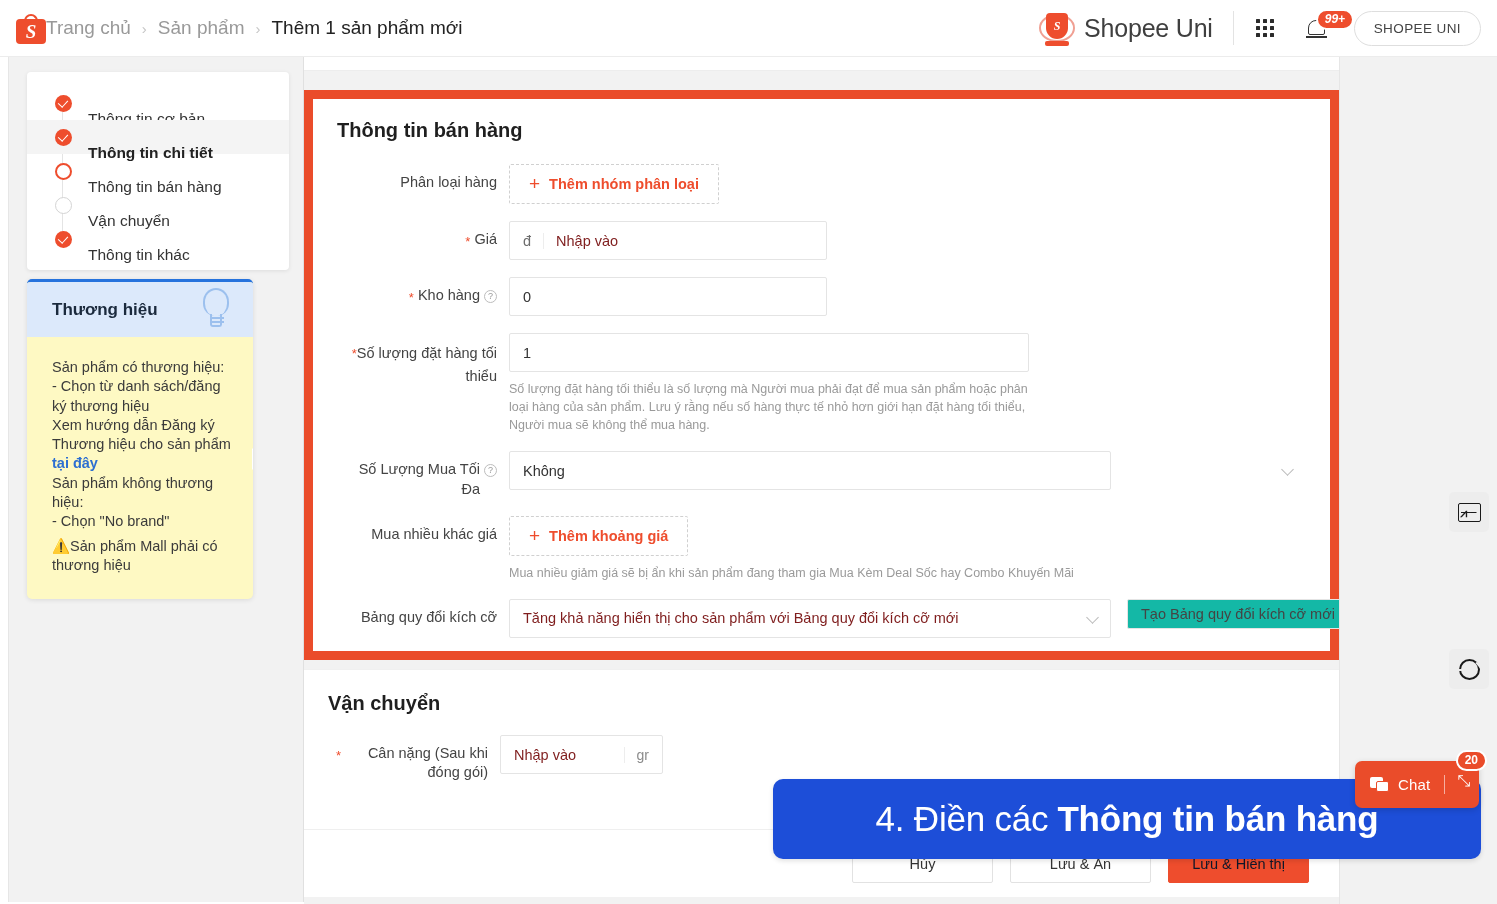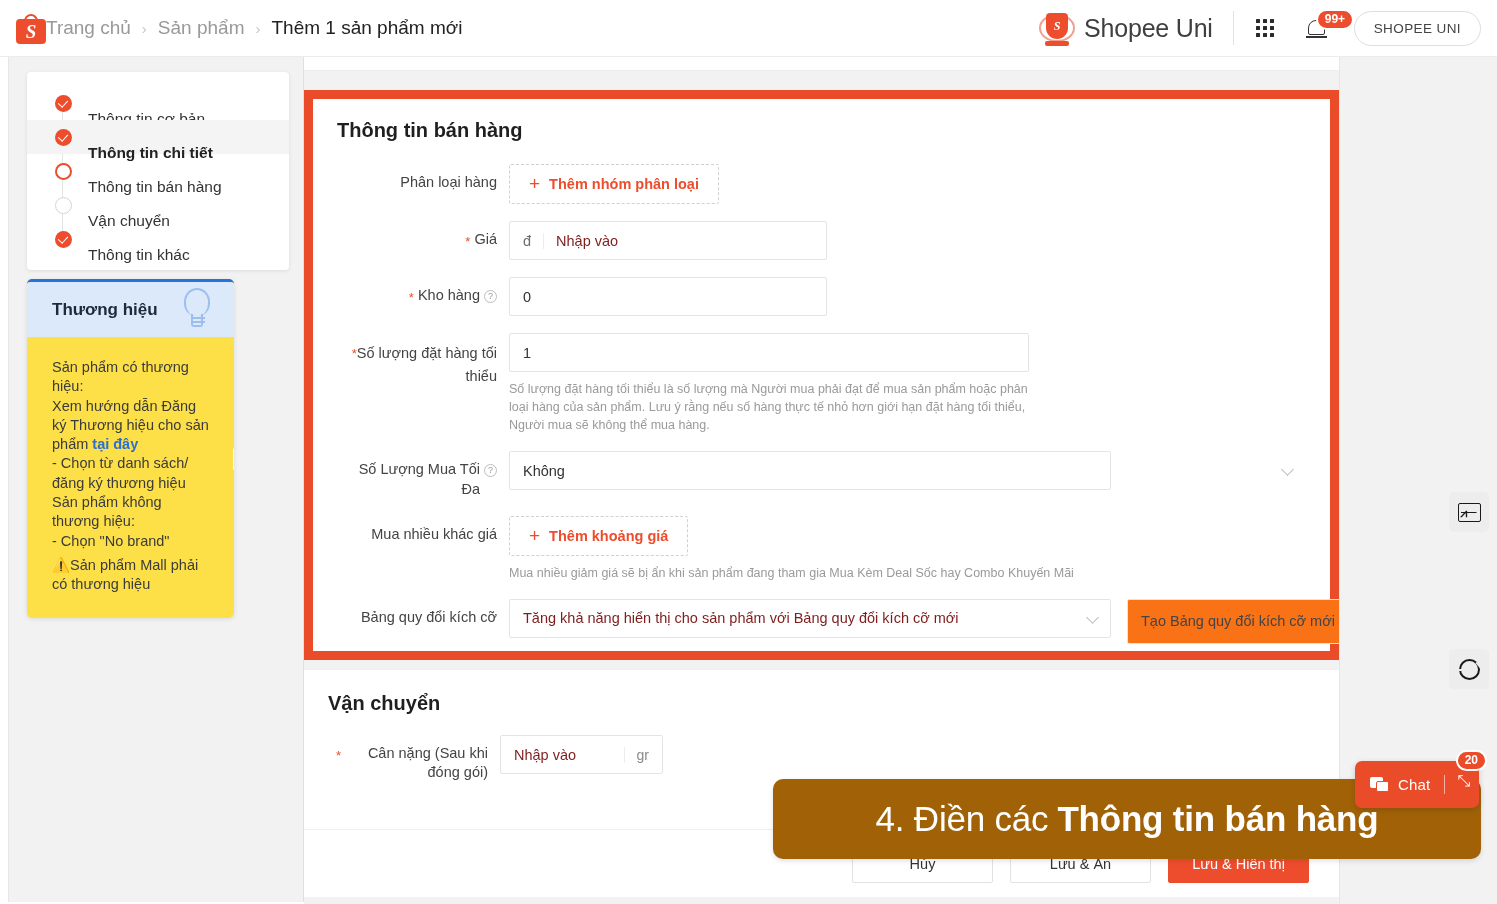--- a/index.html
+++ b/index.html
@@ -140,21 +140,21 @@
   }
   .grid-icon i {
     background: #2b2b2b;
     width: 4px; height: 4px;
     border-radius: .5px;
     display: block;
   }
   .bell-wrap {
     position: relative;
     margin-right: 22px;
-    width: 26px; height: 30px;
+    width: 26px; height: 30px; font-style: italic;
   }
   .bell {
     position: absolute;
     left: 2px; top: 7px;
     width: 17px; height: 15px;
     border: 1.6px solid #333;
     border-radius: 8px 8px 2px 2px;
     border-bottom-width: 1.6px;
   }
   .bell:after {
@@ -256,22 +256,22 @@
     position: absolute;
     left: 35px;
     width: 1px;
     background: #e4e4e4;
   }
 
   
   .tip-card {
     position: absolute;
     left: 18px; top: 222px;
-    width: 207px;
-    background: #fde047;
+    width: 226px;
+    background: #fef9c3;
     border-radius: 5px;
     box-shadow: 0 1px 5px rgba(0,0,0,.1);
     overflow: hidden;
     border-top: 3px solid #2673dd;
   }
   .tip-head {
     background: #dce9fb;
     height: 55px;
     position: relative;
     display: flex;
@@ -469,22 +469,22 @@
   .chev {
     position: absolute;
     right: 14px; top: 14px;
     width: 9px; height: 9px;
     border: solid #b9b9b9;
     border-width: 0 1.5px 1.5px 0;
     transform: rotate(45deg);
   }
   .ghost-btn {
     border: 1px solid #e4e4e4;
-    background: #f97316;
-    height: 45px;
+    background: #14b8a6;
+    height: 30px;
     border-radius: 2px;
     display: inline-flex;
     align-items: center;
     padding: 0 13px;
     font-size: 14.5px;
     color: #444;
     white-space: nowrap;
   }
   .row-inline { display: flex; gap: 16px; align-items: flex-start; }
 
@@ -517,30 +517,30 @@
     display: inline-flex;
     align-items: center;
     justify-content: center;
     border: 1px solid #e2e2e2;
     background: #fff;
     color: #333;
   }
   .btn.primary {
     background: #ee4d2d;
     border-color: #ee4d2d;
-    color: #ffffff;
+    color: #0f172a;
     text-align: right;
   }
 
   
   .callout {
     position: absolute;
     left: 469px; top: 722px;
     width: 708px; height: 80px;
-    background: #a16207;
+    background: #1d4ed8;
     border-radius: 10px;
     display: flex;
     align-items: center;
     justify-content: center;
     color: #ffffff;
     font-size: 35px;
     letter-spacing: -.2px;
     z-index: 20;
     box-shadow: 0 2px 5px rgba(0,0,0,.12);
   }
@@ -768,24 +768,24 @@
       <div class="tip-card">
         <div class="tip-head">
           <h3>Thương hiệu</h3>
           <div class="bulb">
             <div class="glass"></div>
             <div class="base"></div>
           </div>
         </div>
         <div class="tip-body">
           <div>Sản phẩm có thương hiệu:</div>
+          <div>- Chọn từ danh sách/đăng ký thương hiệu</div>
           <div>
             <span>Xem hướng dẫn Đăng ký Thương hiệu cho sản phẩm </span><span class="lnk">tại đây</span>
           </div>
-          <div>- Chọn từ danh sách/đăng ký thương hiệu</div>
           <div>Sản phẩm không thương hiệu:</div>
           <div>- Chọn "No brand"</div>
           <div class="warn-row">
             <span>⚠️</span><span>Sản phẩm Mall phải có thương hiệu</span>
           </div>
         </div>
         <div class="tip-notch"></div>
       </div>
     </div>
 

